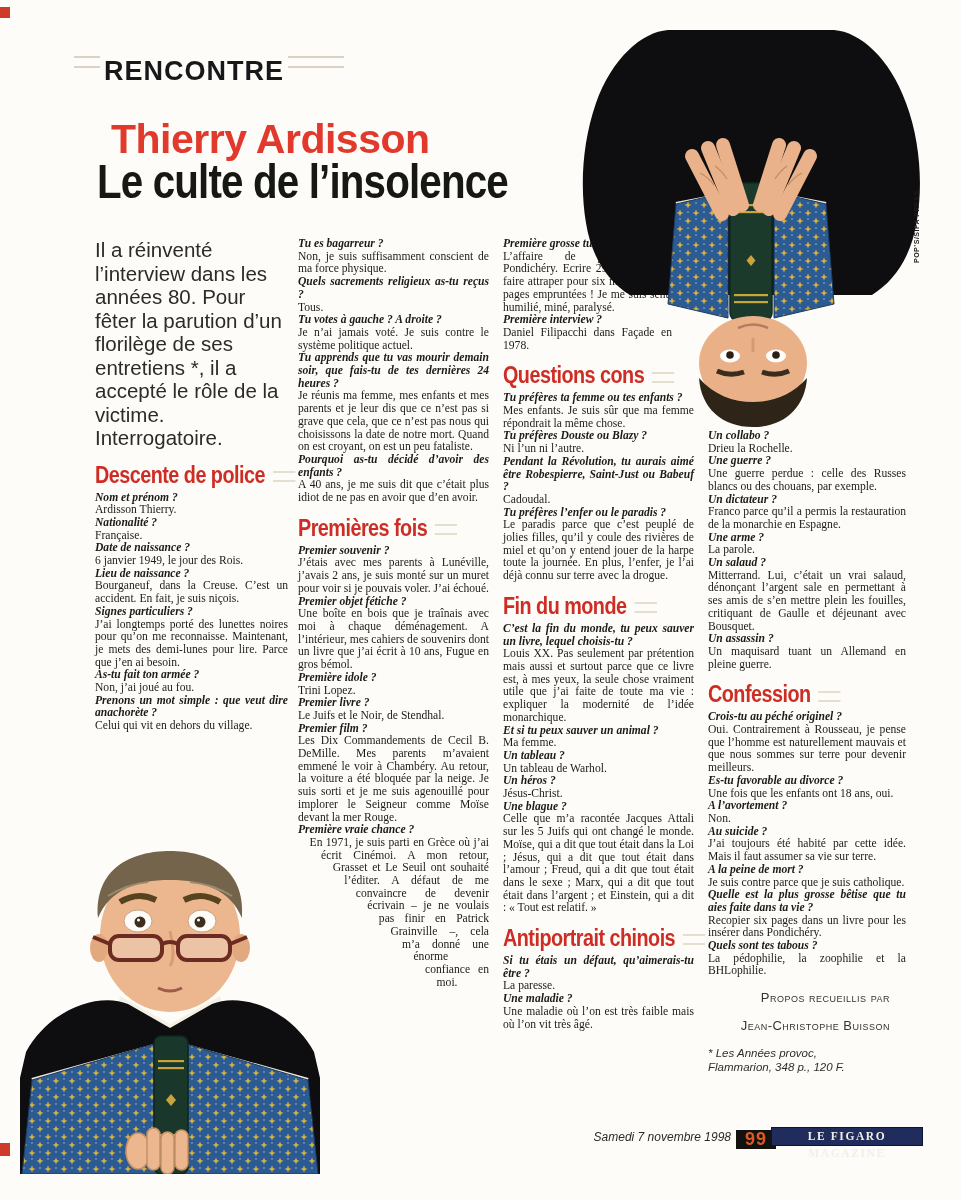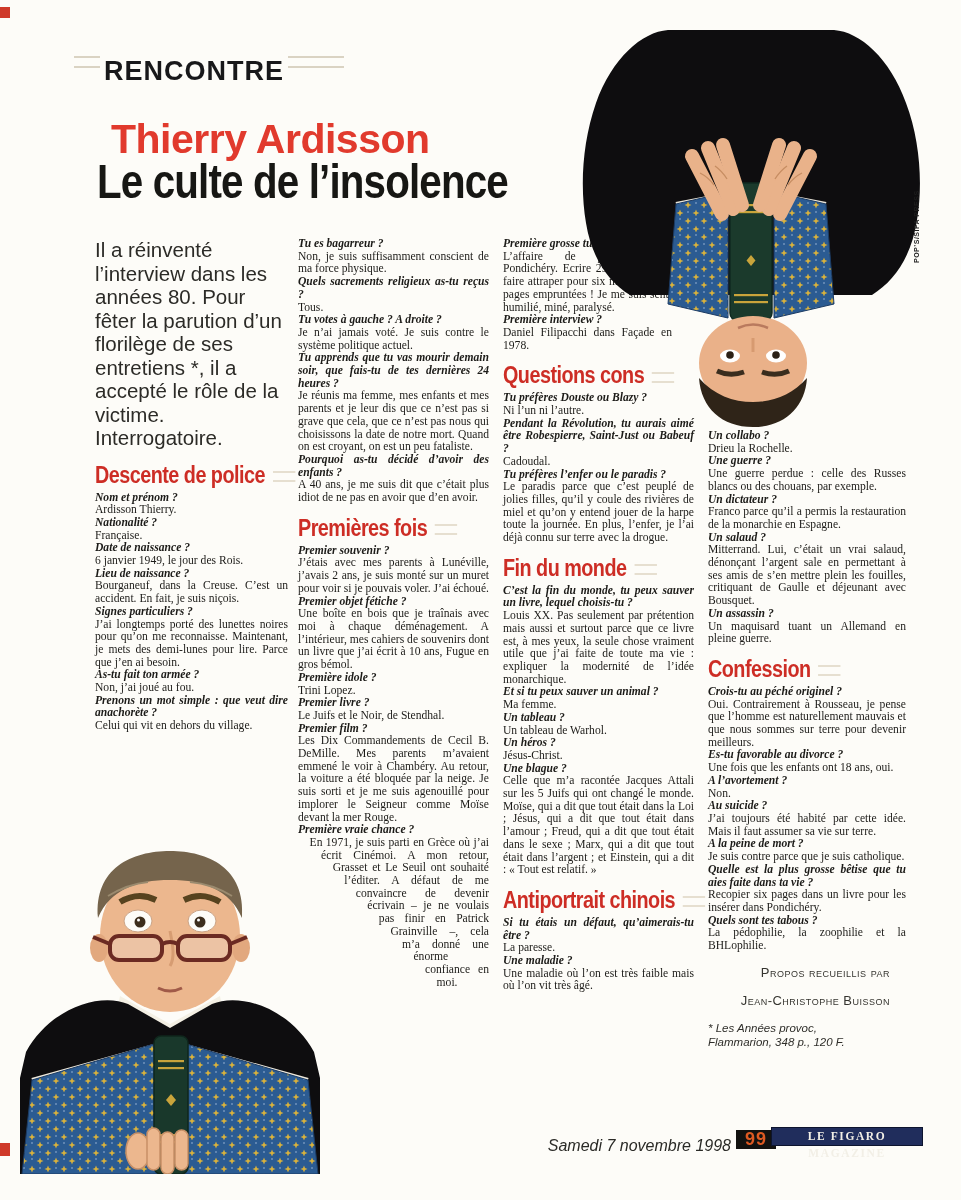--- a/index.html
+++ b/index.html
@@ -53,21 +53,21 @@
   
   .photo { position:absolute; }
   .photo svg { display:block; width:100%; height:100%; }
   .photo-top-right  { left:572px; top:8px;   width:358px; height:420px; }
   .photo-bottom-left{ left:20px;  top:836px; width:300px; height:338px; }
   .photo-credit-text { font:700 7px "Liberation Sans", sans-serif; fill:#1d1d1d; letter-spacing:0.5px; }
 
   
   .page-footer { position:absolute; left:0; top:1127px; width:100%; height:22px;
     font-family:"Liberation Sans", sans-serif; }
-  .footer-date { position:absolute; right:230px; top:10px; font-style:italic; font-size:16px; color:#2a2a26; }
+  .footer-date { position:absolute; right:230px; top:3px; font-style:italic; font-size:12px; color:#2a2a26; }
   .page-number { position:absolute; left:736px; top:3px; width:40px; height:19px;
     background:#131210; color:#df5a22; font-weight:700; font-size:18px; letter-spacing:1px;
     text-align:center; line-height:19px; }
   .magazine-banner { position:absolute; left:771px; top:0; width:152px; height:19px;
     background:#202d5c; border:1px solid #0d142e; box-sizing:border-box; color:#f2efe6;
     font-family:"Liberation Serif", serif; font-weight:700; font-size:11.5px;
     letter-spacing:1.6px; text-align:center; line-height:17px; }
 </style>
 </head>
 <body>
@@ -171,20 +171,24 @@
       <div class="qa">
         <p class="q">Première grosse tuile ?</p>
         <p class="a">L’affaire de plagiat avec Pondichéry. Ecrire 294 pages et se faire attraper pour six malheureuses pages empruntées ! Je me suis senti humilié, miné, paralysé.</p>
       </div>
       <div class="qa">
         <p class="q">Première interview ?</p>
         <p class="a">Daniel Filipacchi dans Façade en 1978.</p>
       </div>
       <h3 class="section-heading">Questions cons</h3>
       <div class="qa">
+        <p class="q">Tu préfères ta femme ou tes enfants ?</p>
+        <p class="a">Mes enfants. Je suis sûr que ma femme répondrait la même chose.</p>
+      </div>
+      <div class="qa">
         <p class="q">Tu préfères Douste ou Blazy ?</p>
         <p class="a">Ni l’un ni l’autre.</p>
       </div>
       <div class="qa">
         <p class="q">Pendant la Révolution, tu aurais aimé être Robespierre, Saint-Just ou Babeuf ?</p>
         <p class="a">Cadoudal.</p>
       </div>
       <div class="qa">
         <p class="q">Tu préfères l’enfer ou le paradis ?</p>
         <p class="a">Le paradis parce que c’est peuplé de jolies filles, qu’il y coule des rivières de miel et qu’on y entend jouer de la harpe toute la journée. En plus, l’enfer, je l’ai déjà connu sur terre avec la drogue.</p>
@@ -225,20 +229,24 @@
         <p class="q">Un collabo ?</p>
         <p class="a">Drieu la Rochelle.</p>
       </div>
       <div class="qa">
         <p class="q">Une guerre ?</p>
         <p class="a">Une guerre perdue : celle des Russes blancs ou des chouans, par exemple.</p>
       </div>
       <div class="qa">
         <p class="q">Un dictateur ?</p>
         <p class="a">Franco parce qu’il a permis la restauration de la monarchie en Espagne.</p>
+      </div>
+      <div class="qa">
+        <p class="q">Une arme ?</p>
+        <p class="a">La parole.</p>
       </div>
       <div class="qa">
         <p class="q">Un salaud ?</p>
         <p class="a">Mitterrand. Lui, c’était un vrai salaud, dénonçant l’argent sale en permettant à ses amis de s’en mettre plein les fouilles, critiquant de Gaulle et déjeunant avec Bousquet.</p>
       </div>
       <div class="qa">
         <p class="q">Un assassin ?</p>
         <p class="a">Un maquisard tuant un Allemand en pleine guerre.</p>
       </div>
       <h3 class="section-heading">Confession</h3>

